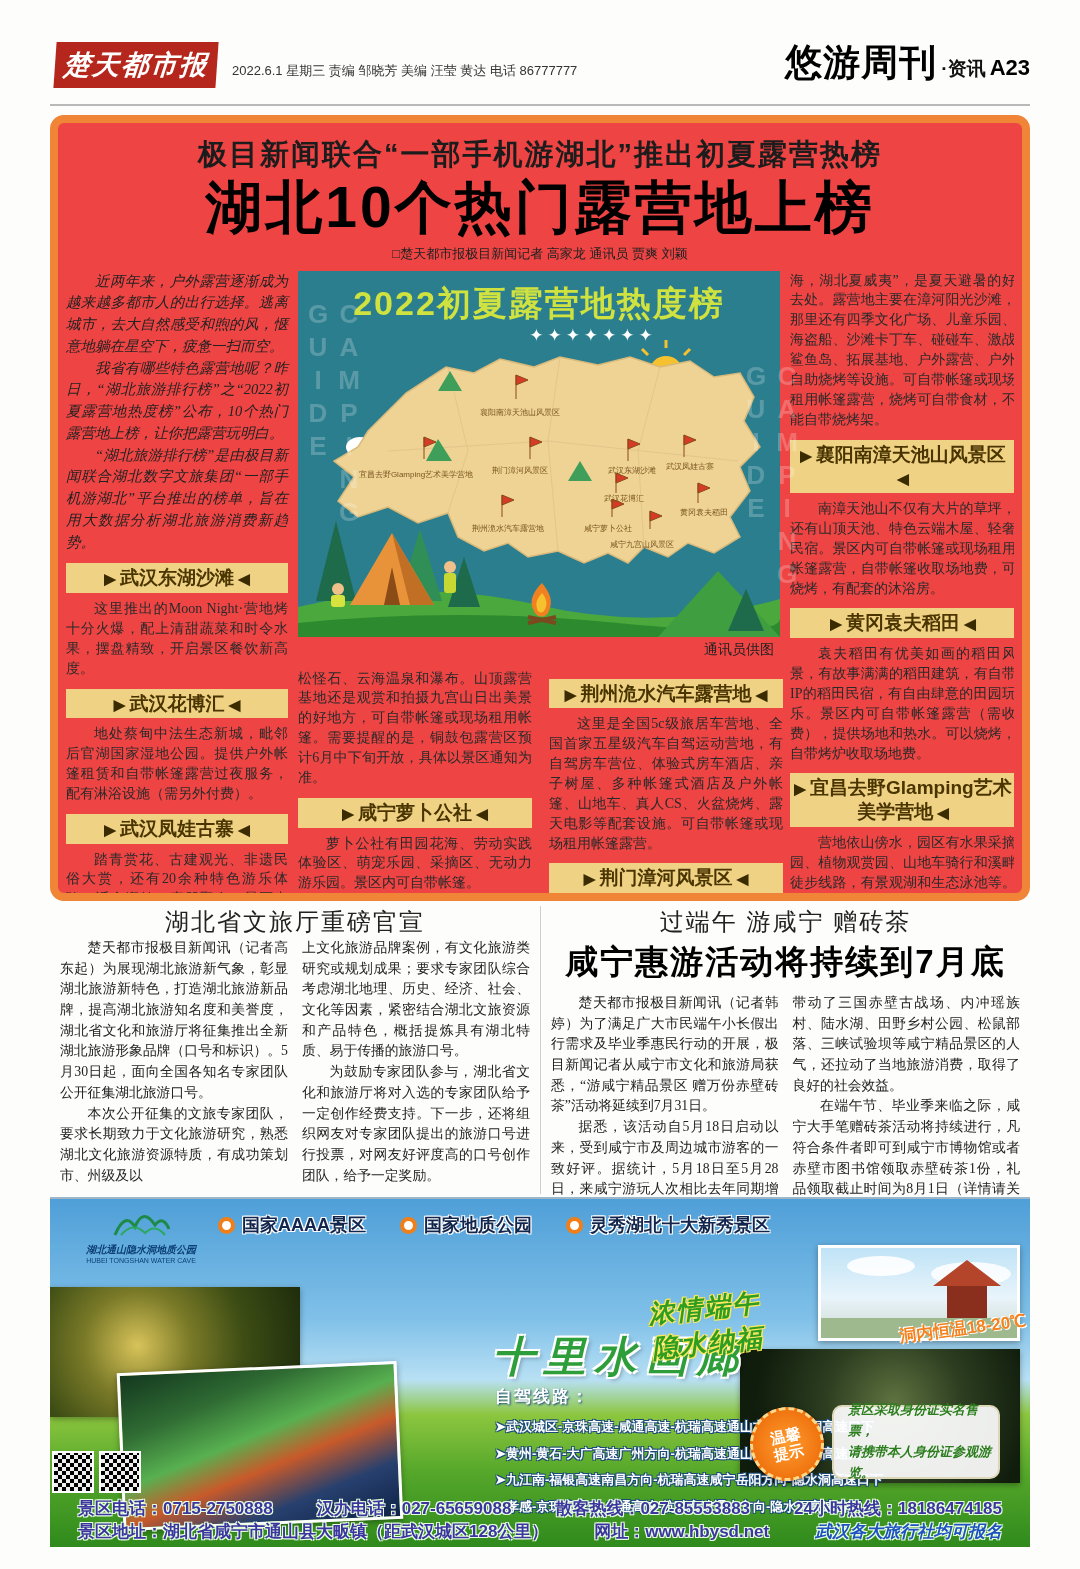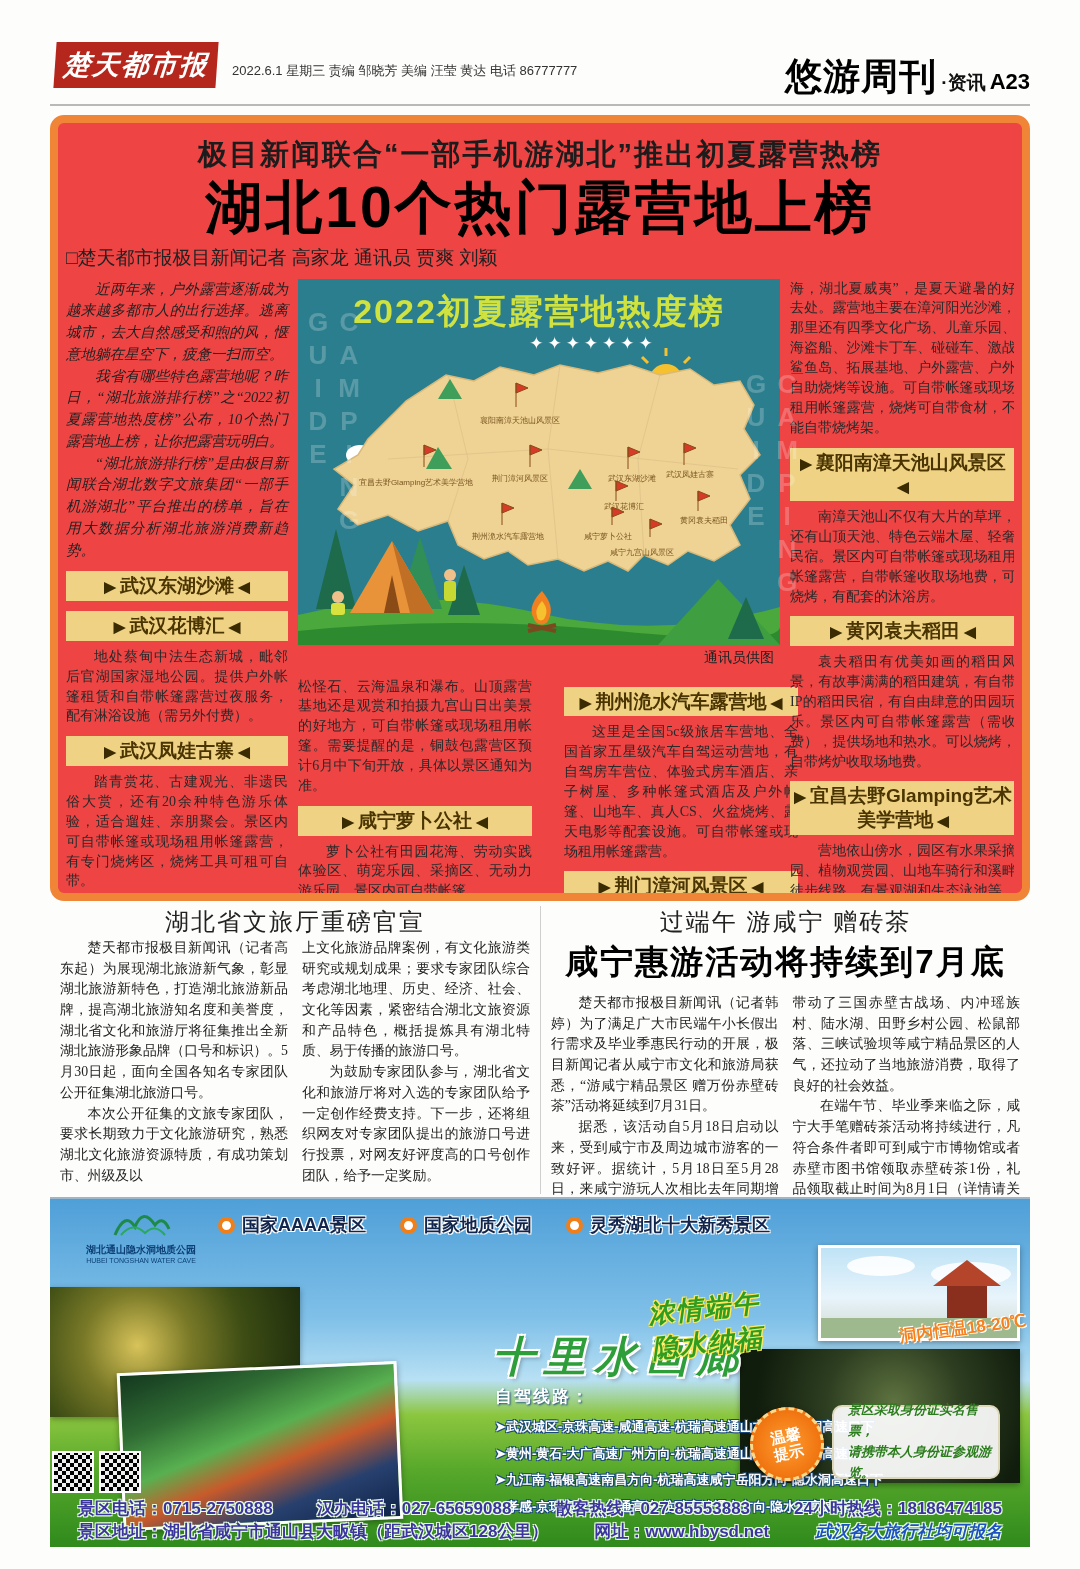--- a/index.html
+++ b/index.html
@@ -5,33 +5,33 @@
   * { margin:0; padding:0; box-sizing:border-box; }
   body { background:#e9e9e9; font-family:"Liberation Serif","DejaVu Serif",serif; }
   .page { position:relative; width:1080px; height:1569px; background:#fdfdfb; margin:0 auto; overflow:hidden; }
 
   
   .masthead { position:absolute; left:50px; top:34px; width:980px; height:72px; border-bottom:2px solid #b9b9b9; }
   .logo-box { position:absolute; left:5px; top:8px; width:162px; height:46px; background:#b5271d; color:#fff;
               display:flex; align-items:center; justify-content:center; font-size:27px; font-weight:bold;
               font-style:italic; letter-spacing:2px; transform:skewX(-4deg); font-family:"Liberation Serif",serif; }
   .masthead-info { position:absolute; left:182px; top:28px; font-size:13px; color:#333; font-family:"Liberation Sans",sans-serif; }
-  .masthead-right { position:absolute; right:0; top:18px; display:flex; align-items:baseline; gap:4px; font-family:"Liberation Sans",sans-serif; }
+  .masthead-right { position:absolute; right:0; top:4px; display:flex; align-items:baseline; gap:4px; font-family:"Liberation Sans",sans-serif; }
   .weekly-title { font-size:37px; font-weight:900; color:#000; letter-spacing:1px; }
   .weekly-sub { font-size:19px; color:#111; font-weight:600; }
   .page-no { font-size:22px; color:#000; font-weight:bold; }
 
   
   .main-box { position:absolute; left:50px; top:115px; width:980px; height:786px;
               border:8px solid #f08437; border-radius:14px; background:#ef4444; padding:10px 8px 6px; overflow:hidden; }
   .kicker { text-align:center; font-family:"Liberation Sans",sans-serif; font-size:29px; font-weight:600;
             color:#1c1c1c; letter-spacing:2px; margin-top:2px; }
   .headline { text-align:center; font-family:"Liberation Sans",sans-serif; font-size:57px; font-weight:900;
               color:#000; letter-spacing:3px; line-height:1.15; }
-  .byline { text-align:left; font-size:19px; color:#222; margin:4px 0 8px; font-family:"Liberation Sans",sans-serif; }
+  .byline { text-align:center; font-size:13px; color:#222; margin:4px 0 8px; font-family:"Liberation Sans",sans-serif; }
 
   .columns { display:flex; gap:10px; height:638px; overflow:hidden; }
   .col-left { width:222px; flex:none; }
   .col-mid { width:482px; flex:none; }
   .col-right { width:226px; flex:none; }
 
   .body-p { font-size:14px; line-height:1.42; text-align:justify; color:#2a2a2a; text-indent:2em; }
   .body-p.no-indent { text-indent:0; }
   .intro-p { font-size:14.5px; line-height:1.5; text-align:justify; color:#222; text-indent:2em; font-style:italic; }
 
@@ -41,39 +41,39 @@
   .sec-title::before { content:"▶ "; color:#3a2c00; font-size:15px; }
   .sec-title::after { content:" ◀"; color:#3a2c00; font-size:15px; }
 
   
   .map-figure { position:relative; width:506px; height:366px; }
   .map-side-text { position:absolute; top:28px; font-family:"Liberation Sans",sans-serif; font-weight:900;
                    font-size:26px; color:rgba(255,255,255,0.22); writing-mode:vertical-rl; text-orientation:upright;
                    letter-spacing:3px; pointer-events:none; }
   .map-side-text.left { left:4px; } .map-side-text.right { right:2px; top:90px; }
   .map-caption { text-align:right; font-size:14px; color:#222; margin:4px 6px 2px 0; font-family:"Liberation Sans",sans-serif; }
-  .mid-cols { display:flex; gap:32px; margin-top:10px; }
+  .mid-cols { display:flex; gap:17px; margin-top:10px; }
   .mid-col { width:234px; flex:none; }
 
   
   .bottom-news { position:absolute; left:50px; top:906px; width:980px; height:288px; display:flex; }
   .news-article { width:50%; padding:0 10px; }
   .news-article.right { border-left:1px solid #cfcfcf; }
   .news-kicker { text-align:center; font-family:"Liberation Sans",sans-serif; font-size:24px; color:#222; letter-spacing:2px; }
   .news-headline { text-align:center; font-family:"Liberation Sans",sans-serif; font-size:33px; font-weight:900; color:#000; letter-spacing:2px; margin:2px 0 8px; }
   .news-cols { display:flex; gap:14px; }
   .news-col { width:50%; }
   .news-col p { font-size:13.8px; line-height:1.5; text-align:justify; color:#222; text-indent:2em; }
   .news-col p.no-indent { text-indent:0; }
 
   
   .ad { position:absolute; left:50px; top:1197px; width:980px; height:350px; overflow:hidden; border-top:2px solid #9fb6c9;
         background:linear-gradient(180deg,#4f9fd8 0%, #7fc0e8 34%, #b8e0f4 52%, #8cc63f 62%, #57a82b 78%, #2f8a1c 100%); }
   .ad-logo { position:absolute; left:6px; top:6px; width:170px; text-align:center; }
-  .ad-logo-text1 { font-size:10px; color:#0c3f74; font-weight:bold; font-family:"Liberation Sans",sans-serif; }
+  .ad-logo-text1 { font-size:10px; color:#0c3f74; font-weight:bold; font-family:"Liberation Sans",sans-serif;font-style:italic; }
   .ad-logo-text2 { font-size:7px; color:#0c3f74; font-family:"Liberation Sans",sans-serif; }
   .ad-badges { position:absolute; left:168px; top:14px; display:flex; gap:34px; }
   .badge { display:flex; align-items:center; gap:7px; font-family:"Liberation Sans",sans-serif;
            font-size:18px; font-weight:900; color:#12264d;
            text-shadow:1px 1px 0 #fff,-1px -1px 0 #fff,1px -1px 0 #fff,-1px 1px 0 #fff; }
   .badge-dot { width:17px; height:17px; border-radius:50%; border:4px solid #f07f1a; background:#fff; flex:none; }
 
   .ad-photo { position:absolute; border:3px solid #fff; box-shadow:0 2px 6px rgba(0,0,0,.35); }
   .photo-a { left:0px; top:88px; width:250px; height:130px; border:none;
              background:radial-gradient(circle at 35% 45%, #d8c35a 0%, #7a7a28 30%, #3d4d14 60%, #1c2a0c 100%); }
@@ -153,20 +153,21 @@
     <div class="byline">□楚天都市报极目新闻记者 高家龙 通讯员 贾爽 刘颖</div>
 
     <div class="columns">
 
       <div class="col-left">
         <p class="intro-p">近两年来，户外露营逐渐成为越来越多都市人的出行选择。逃离城市，去大自然感受和煦的风，惬意地躺在星空下，疲惫一扫而空。</p>
         <p class="intro-p">我省有哪些特色露营地呢？昨日，“湖北旅游排行榜”之“2022初夏露营地热度榜”公布，10个热门露营地上榜，让你把露营玩明白。</p>
         <p class="intro-p">“湖北旅游排行榜”是由极目新闻联合湖北数字文旅集团“一部手机游湖北”平台推出的榜单，旨在用大数据分析湖北旅游消费新趋势。</p>
 
         <span class="sec-title">武汉东湖沙滩</span>
+        <p class="body-p">这里推出的Moon Night·营地烤十分火爆，配上清甜蔬菜和时令水果，摆盘精致，开启景区餐饮新高度。</p>
 
         <span class="sec-title">武汉花博汇</span>
         <p class="body-p">地处蔡甸中法生态新城，毗邻后官湖国家湿地公园。提供户外帐篷租赁和自带帐篷露营过夜服务，配有淋浴设施（需另外付费）。</p>
 
         <span class="sec-title">武汉凤娃古寨</span>
         <p class="body-p">踏青赏花、古建观光、非遗民俗大赏，还有20余种特色游乐体验，适合遛娃、亲朋聚会。景区内可自带帐篷或现场租用帐篷露营，有专门烧烤区，烧烤工具可租可自带。</p>
 
       </div>
 
       <div class="col-mid">

